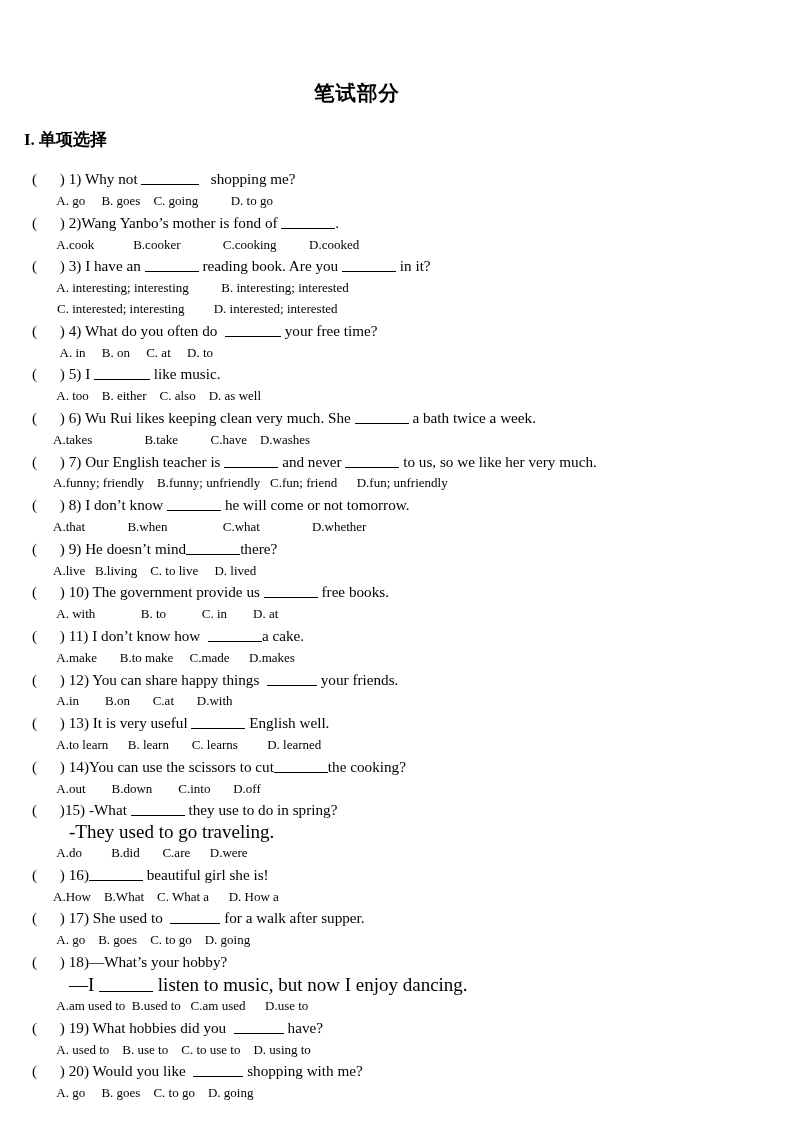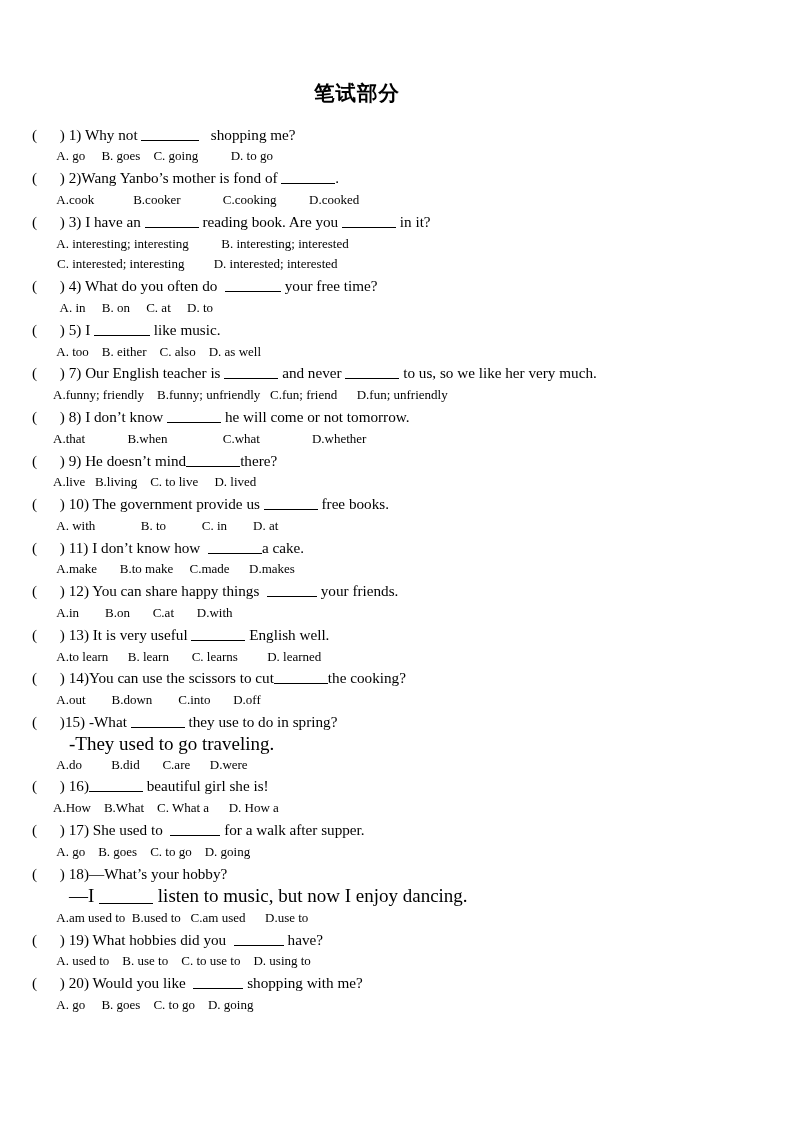--- a/index.html
+++ b/index.html
@@ -99,20 +99,23 @@
     margin-bottom: -1px;
   }
 </style>
 </head>
 <body>
 
 <div class="page">
 
   <h1 class="doc-title">笔试部分</h1>
 
+  <h2 class="section-heading">
+    <span class="sec-num">I.</span><span class="sec-label">单项选择</span>
+  </h2>
 
   <ol class="q-list" id="q-list">
       <li class="q-item">
         <div class="q-stem"><span>(      )</span><span> 1) Why not </span><span class="blank" style="width: 58px;"></span><span>   shopping me?</span></div>
         <div class="q-opts">        A. go     B. goes    C. going          D. to go</div>
       </li>
       <li class="q-item">
         <div class="q-stem"><span>(      )</span><span> 2)Wang Yanbo’s mother is fond of </span><span class="blank" style="width: 54px;"></span><span>.</span></div>
         <div class="q-opts">        A.cook            B.cooker             C.cooking          D.cooked</div>
       </li>
@@ -123,20 +126,24 @@
       </li>
       <li class="q-item">
         <div class="q-stem"><span>(      )</span><span> 4) What do you often do  </span><span class="blank" style="width: 56px;"></span><span> your free time?</span></div>
         <div class="q-opts">         A. in     B. on     C. at     D. to</div>
       </li>
       <li class="q-item">
         <div class="q-stem"><span>(      )</span><span> 5) I </span><span class="blank" style="width: 56px;"></span><span> like music.</span></div>
         <div class="q-opts">        A. too    B. either    C. also    D. as well</div>
       </li>
       <li class="q-item">
+        <div class="q-stem"><span>(      )</span><span> 6) Wu Rui likes keeping clean very much. She </span><span class="blank" style="width: 54px;"></span><span> a bath twice a week.</span></div>
+        <div class="q-opts">       A.takes                B.take          C.have    D.washes</div>
+      </li>
+      <li class="q-item">
         <div class="q-stem"><span>(      )</span><span> 7) Our English teacher is </span><span class="blank" style="width: 54px;"></span><span> and never </span><span class="blank" style="width: 54px;"></span><span> to us, so we like her very much.</span></div>
         <div class="q-opts">       A.funny; friendly    B.funny; unfriendly   C.fun; friend      D.fun; unfriendly</div>
       </li>
       <li class="q-item">
         <div class="q-stem"><span>(      )</span><span> 8) I don’t know </span><span class="blank" style="width: 54px;"></span><span> he will come or not tomorrow.</span></div>
         <div class="q-opts">       A.that             B.when                 C.what                D.whether</div>
       </li>
       <li class="q-item">
         <div class="q-stem"><span>(      )</span><span> 9) He doesn’t mind</span><span class="blank" style="width: 54px;"></span><span>there?</span></div>
         <div class="q-opts">       A.live   B.living    C. to live     D. lived</div>

